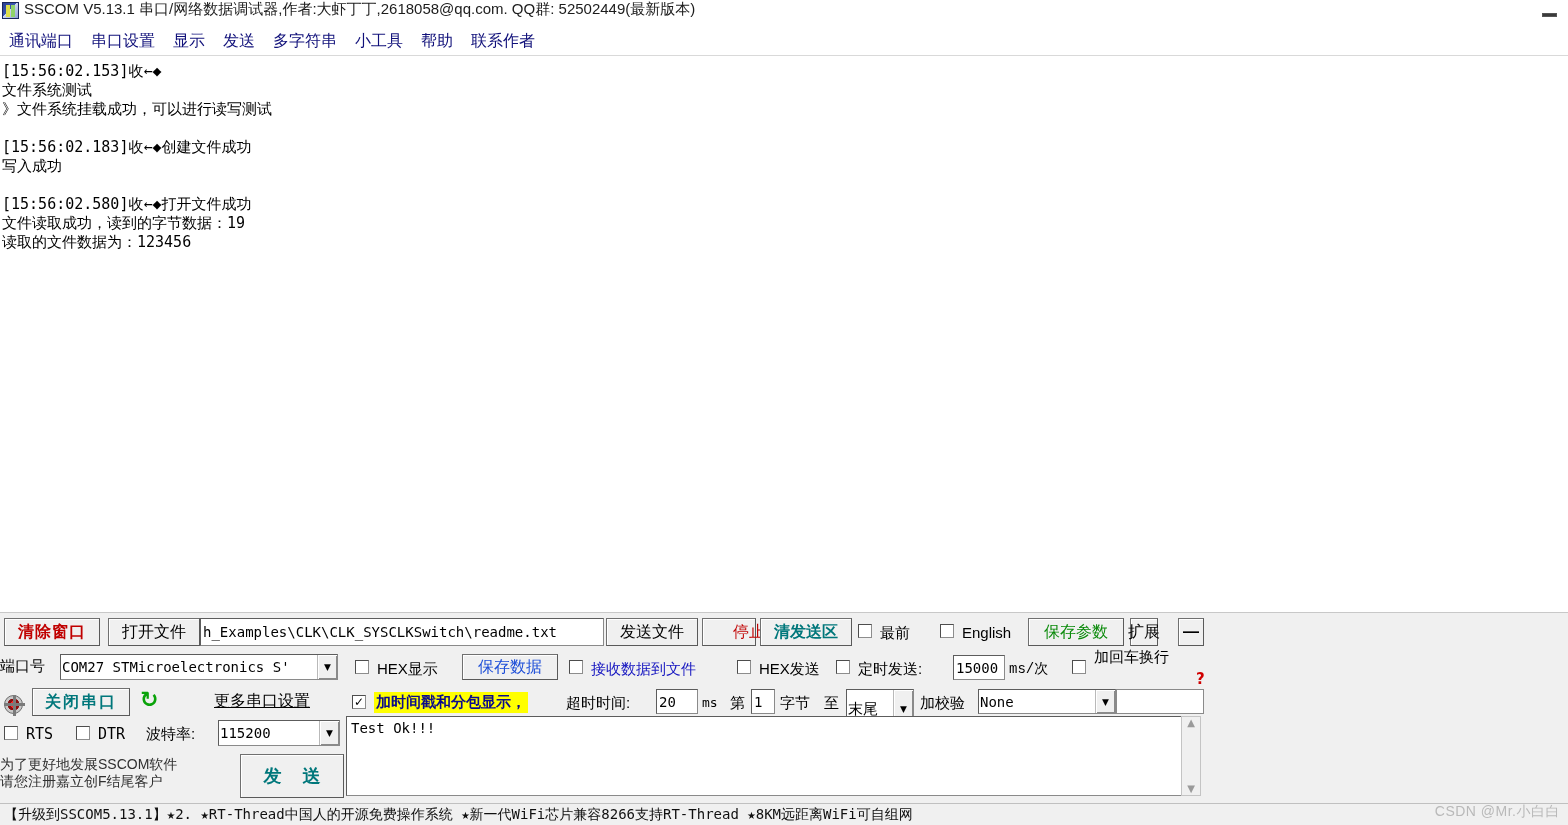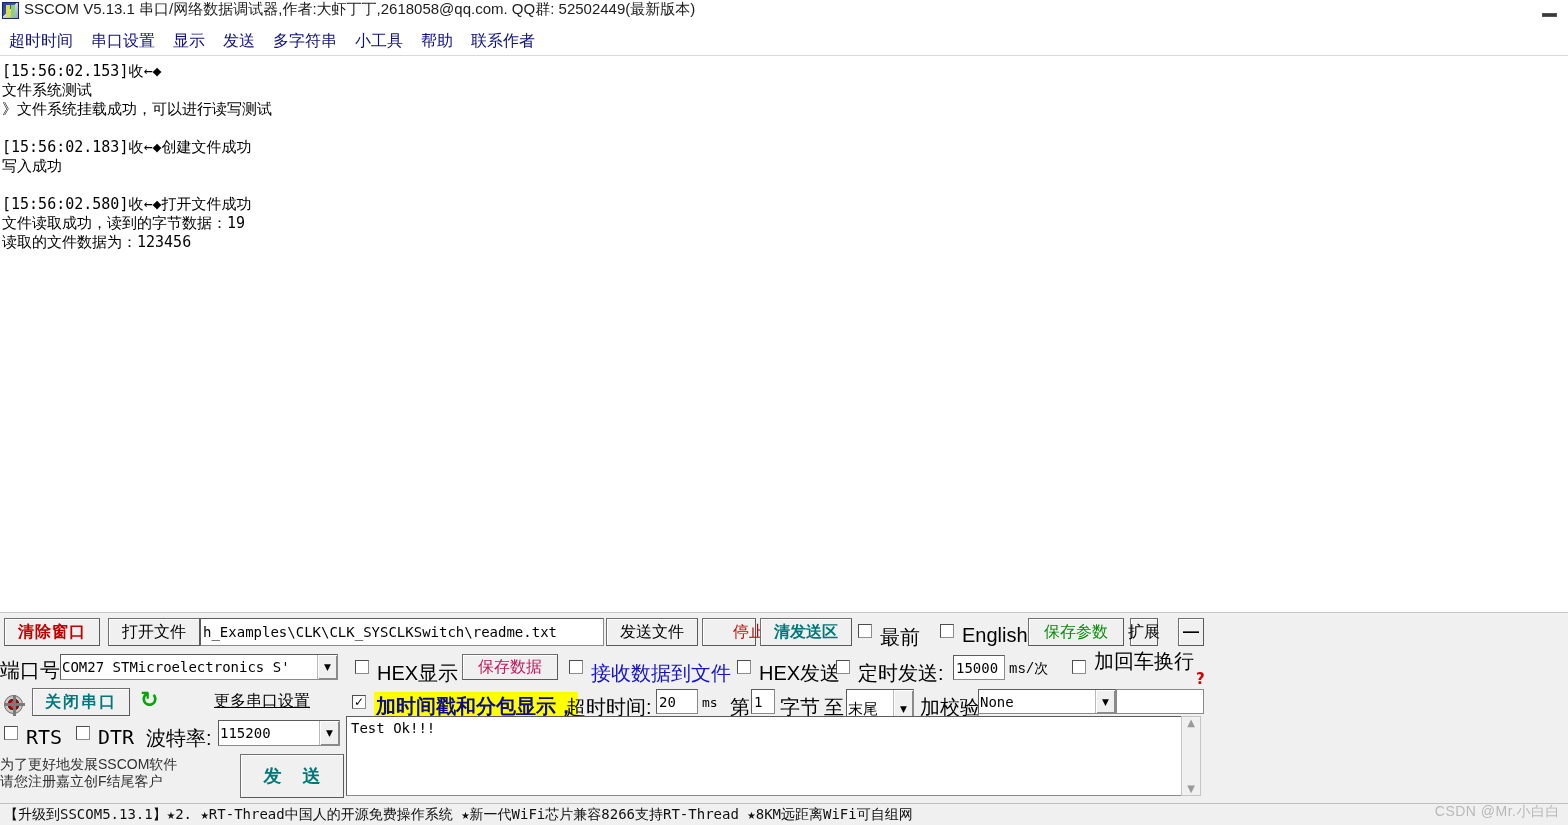--- a/index.html
+++ b/index.html
@@ -73,21 +73,21 @@
     box-shadow:inset 1px 1px 0 #ffffff;
     display:inline-flex;align-items:center;justify-content:center;
     font-size:16px;color:#000;cursor:pointer;box-sizing:border-box;white-space:nowrap;
   }
   .fld{
     background:#ffffff;border:1px solid #8a8a8a;border-top-color:#5c5c5c;border-left-color:#5c5c5c;
     box-sizing:border-box;display:flex;align-items:center;
     font-family:"DejaVu Sans Mono","Liberation Mono",monospace;font-size:14px;color:#000;
     padding:0 2px;overflow:hidden;white-space:nowrap;
   }
-  .lbl{font-size:20px;color:#000;white-space:nowrap;}
+  .lbl{font-size:15px;color:#000;white-space:nowrap;}
   .cbx{
     width:14px;height:14px;background:#fff;box-sizing:border-box;
     border:1px solid #8d8d8d;border-top-color:#4d4d4d;border-left-color:#4d4d4d;
     display:inline-flex;align-items:center;justify-content:center;cursor:pointer;
     font-size:12px;line-height:10px;color:#000;font-family:"DejaVu Sans",sans-serif;
   }
   .combo{
     background:#fff;border:1px solid #8a8a8a;border-top-color:#5c5c5c;border-left-color:#5c5c5c;
     box-sizing:border-box;display:flex;align-items:center;justify-content:space-between;
     font-family:"DejaVu Sans Mono","Liberation Mono",monospace;font-size:14px;
@@ -102,21 +102,21 @@
   }
   .abs{position:absolute;}
 
   
   #clear-window-btn{color:#c00000;font-weight:bold;letter-spacing:1px;}
   #open-file-btn{letter-spacing:0px;}
   #stop-btn{color:#c00000;}
   #clear-send-btn{color:#00777b;font-weight:bold;}
   #save-params-btn{color:#0a8a0a;}
   #close-port-btn{color:#00777b;font-weight:bold;letter-spacing:2px;}
-  #save-data-btn{color:#be185d;}
+  #save-data-btn{color:#1d4ed8;}
   #recv-to-file-label{color:#1515c0;}
   #timestamp-label{background:#ffff00;color:#0b0b8b;font-weight:bold;}
 
   .led{
     width:19px;height:19px;border-radius:50%;
     background:radial-gradient(circle at 50% 50%,#ff2b2b 0 28%,#8a0f0f 30% 48%,#c9c9c9 50% 100%);
     border:1px solid #6e6e6e;box-sizing:border-box;position:relative;
   }
   .led:before{
     content:"";position:absolute;left:-1px;top:7px;width:21px;height:3px;background:#7a7a7a;
@@ -170,21 +170,21 @@
 
   <div class="titlebar">
     <div class="title-ico"></div>
     <div class="title-text">SSCOM V5.13.1 串口/网络数据调试器,作者:大虾丁丁,2618058@qq.com. QQ群: 52502449(最新版本)</div>
     <div class="win-min">
         <i></i>
       </div>
   </div>
 
   <div class="menubar">
-    <div class="mi">超时时间</div>
+    <div class="mi">通讯端口</div>
     <div class="mi">串口设置</div>
     <div class="mi">显示</div>
     <div class="mi">发送</div>
     <div class="mi">多字符串</div>
     <div class="mi">小工具</div>
     <div class="mi">帮助</div>
     <div class="mi">联系作者</div>
   </div>
 
   <div class="recv">

